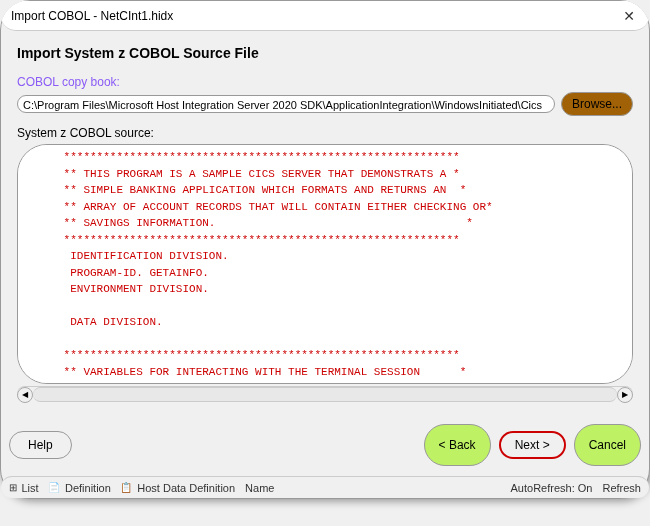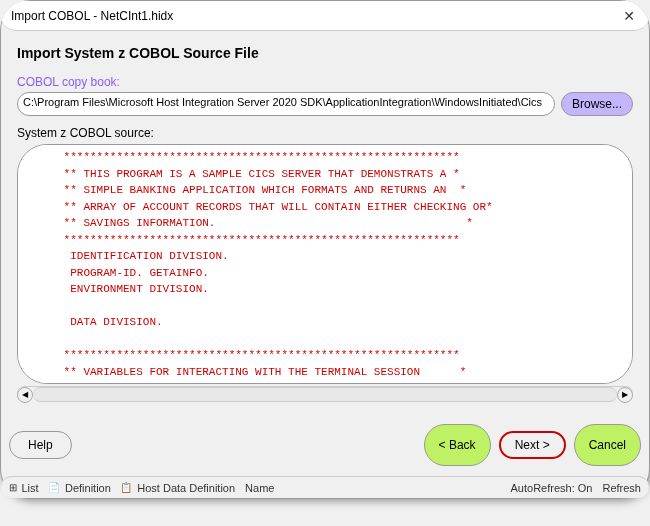--- a/index.html
+++ b/index.html
@@ -93,30 +93,30 @@
     }
 
     .file-path-input {
       flex: 1;
       border: 1px solid #999;
       background: #fff;
       padding: 3px 5px;
       font-size: 11px;
       font-family: 'Segoe UI', Arial, sans-serif;
       color: #000;
-      height: 24px;
+      height: 18px;
       overflow: hidden;
       white-space: nowrap;
       text-overflow: ellipsis;
     }
 
     .browse-button {
       padding: 2px 10px;
       border: 1px solid #999;
-      background: #c4b5fd;
+      background: #a16207;
       cursor: pointer;
       font-size: 12px;
       height: 24px;
       white-space: nowrap;
     }
 
     .source-label {
       font-size: 12px;
       color: #000;
       margin-bottom: 4px;

